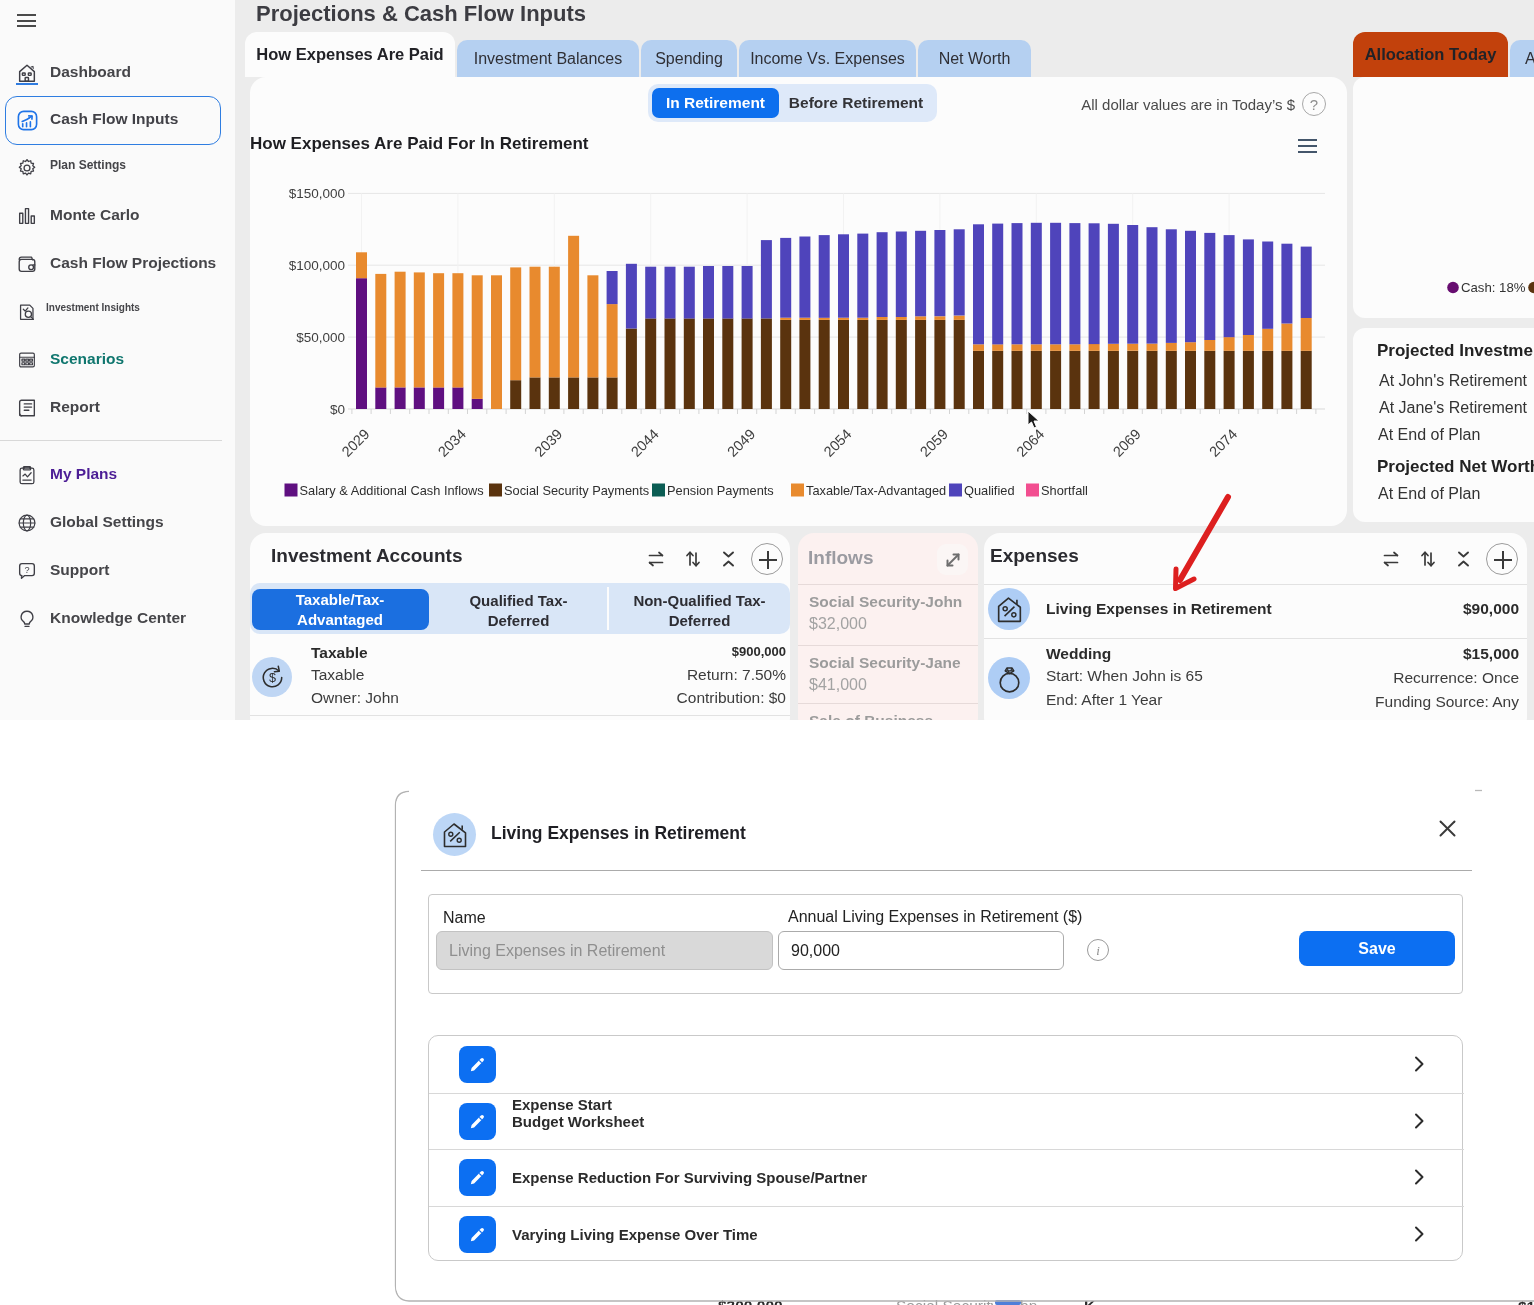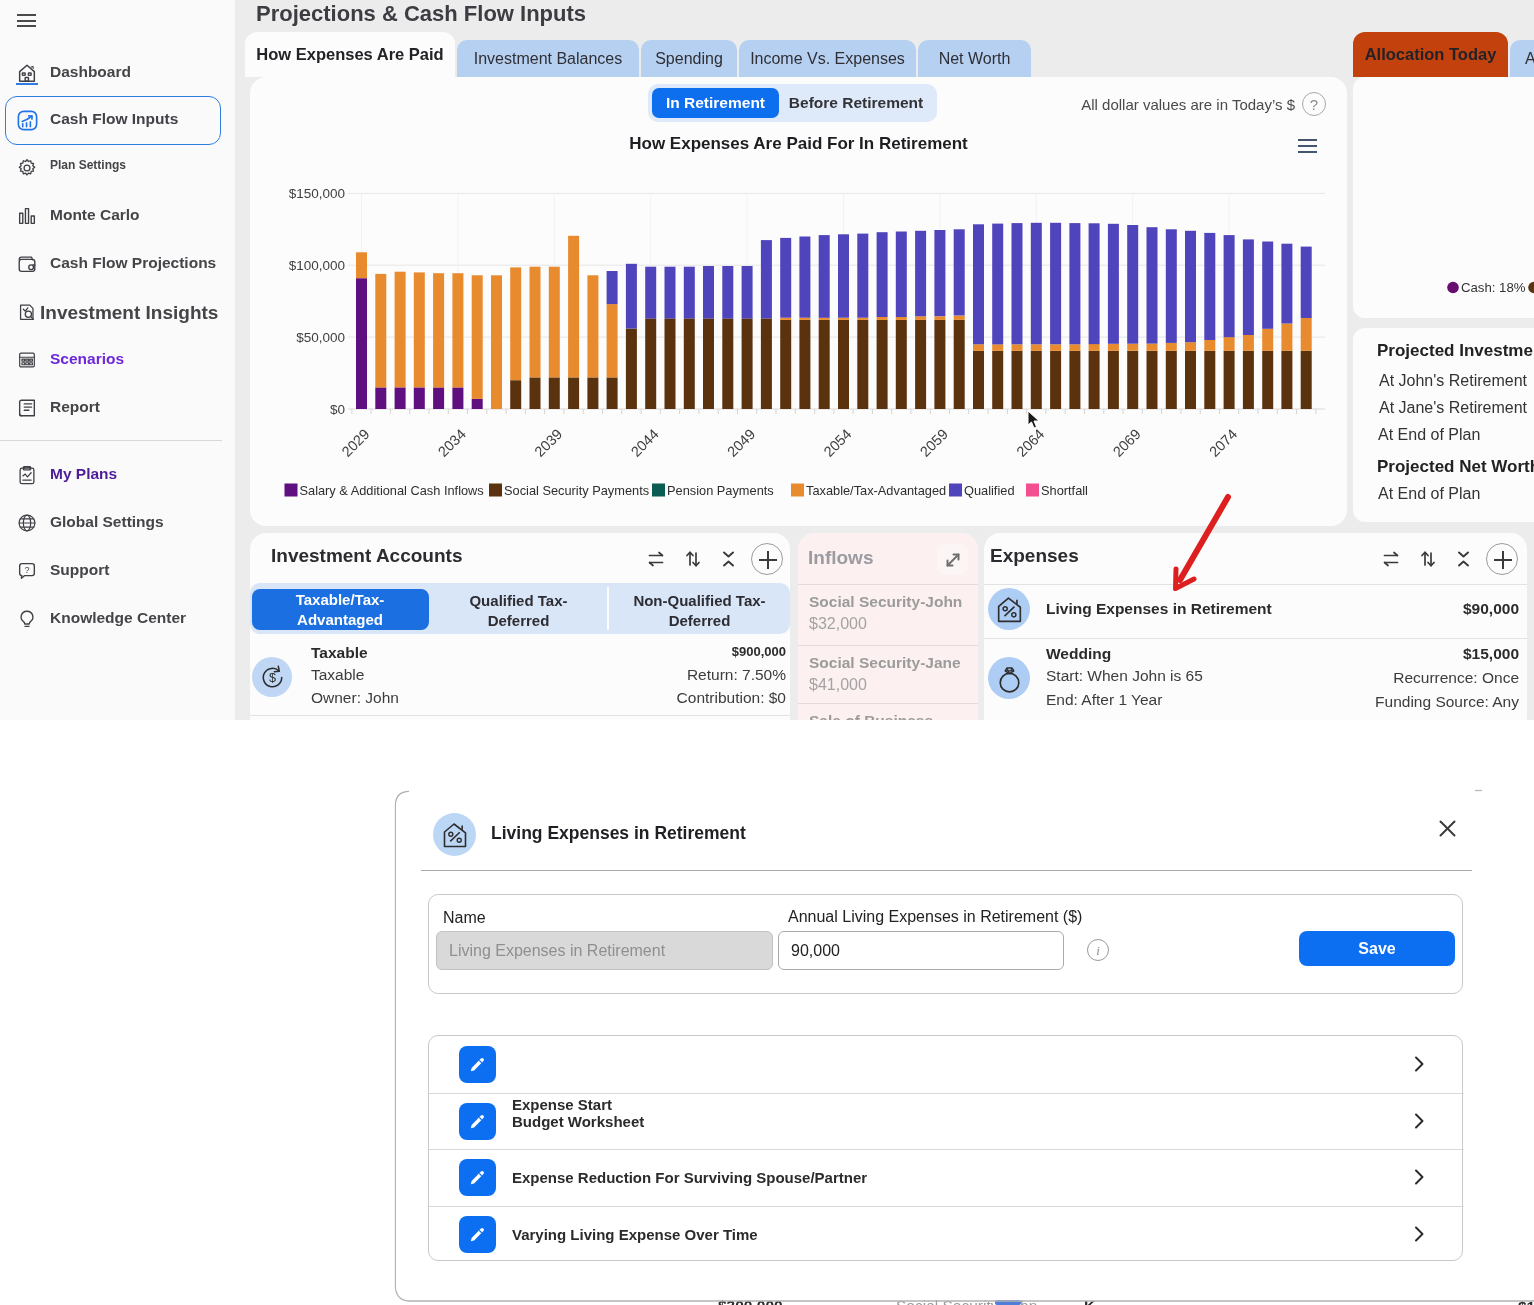--- a/index.html
+++ b/index.html
@@ -48,32 +48,32 @@
           <circle cx="16.5" cy="15.5" r="2.6"></circle>
           <path d="M20.5 13 h-2"></path>
         </svg></div>
 <div style="position:absolute;left:50px;top:254px;font-size:15.5px;font-weight:600;color:#454549;">Cash Flow Projections</div>
       <div style="position:absolute;left:16px;top:301px;width:22px;height:22px;"><svg width="22" height="22" viewBox="0 0 24 24" fill="none" stroke="#3f3f46" stroke-width="1.4" stroke-linecap="round" stroke-linejoin="round">
           <path d="M5 4.5 H15 L18.5 8 V20 H5 Z"></path>
           <path d="M8 9 l2 2 3-3.5"></path>
           <circle cx="13.5" cy="14.5" r="3.4"></circle>
           <line x1="16" y1="17" x2="19" y2="20"></line>
         </svg></div>
-<div style="position:absolute;left:40px;top:302px;font-size:19px;font-weight:600;color:#454549;">Investment Insights</div>
+<div style="position:absolute;left:46px;top:302px;font-size:10px;font-weight:600;color:#454549;">Investment Insights</div>
       <div style="position:absolute;left:16px;top:349px;width:22px;height:22px;"><svg width="22" height="22" viewBox="0 0 24 24" fill="none" stroke="#3f3f46" stroke-width="1.3" stroke-linecap="round" stroke-linejoin="round">
           <rect x="4" y="4.5" width="16" height="15" rx="1.5"></rect>
           <line x1="4" y1="9" x2="20" y2="9"></line>
           <rect x="6.5" y="11" width="3" height="2.2"></rect>
           <rect x="10.7" y="11" width="3" height="2.2"></rect>
           <rect x="14.9" y="11" width="3" height="2.2"></rect>
           <rect x="6.5" y="15" width="3" height="2.2"></rect>
           <rect x="10.7" y="15" width="3" height="2.2"></rect>
           <rect x="14.9" y="15" width="3" height="2.2"></rect>
         </svg></div>
-<div style="position:absolute;left:50px;top:350px;font-size:15.5px;font-weight:600;color:#6d28d9;">Scenarios</div>
+<div style="position:absolute;left:50px;top:350px;font-size:15.5px;font-weight:600;color:#0f766e;">Scenarios</div>
       <div style="position:absolute;left:16px;top:397px;width:22px;height:22px;"><svg width="22" height="22" viewBox="0 0 24 24" fill="none" stroke="#3f3f46" stroke-width="1.5" stroke-linecap="round" stroke-linejoin="round">
           <path d="M6 3.5 H20 V20.5 H6 a2 2 0 0 1-2-2 V5.5 a2 2 0 0 1 2-2 Z"></path>
           <path d="M4 18.5 a2 2 0 0 0 2 2"></path>
           <line x1="9" y1="7.5" x2="17" y2="7.5"></line>
           <line x1="9" y1="11" x2="17" y2="11"></line>
           <line x1="9" y1="14.5" x2="14" y2="14.5"></line>
         </svg></div>
 <div style="position:absolute;left:50px;top:398px;font-size:15.5px;font-weight:600;color:#454549;">Report</div>
       <div style="position:absolute;left:16px;top:464px;width:22px;height:22px;"><svg width="22" height="22" viewBox="0 0 24 24" fill="none" stroke="#3f3f46" stroke-width="1.4" stroke-linecap="round" stroke-linejoin="round">
           <rect x="4.5" y="4.5" width="15" height="17" rx="2"></rect>
@@ -111,21 +111,21 @@
   <div class="abs" style="left:641px;top:40px;width:96px;height:37px;background:#b5d0f1;border-radius:10px 10px 0 0;text-align:center;line-height:37px;font-size:16px;font-weight:500;color:#2f2f35;">Spending</div>
   <div class="abs" style="left:739px;top:40px;width:177px;height:37px;background:#b5d0f1;border-radius:10px 10px 0 0;text-align:center;line-height:37px;font-size:16px;font-weight:500;color:#2f2f35;">Income Vs. Expenses</div>
   <div class="abs" style="left:918px;top:40px;width:113px;height:37px;background:#b5d0f1;border-radius:10px 10px 0 0;text-align:center;line-height:37px;font-size:16px;font-weight:500;color:#2f2f35;">Net Worth</div>
 
   <div class="card" style="left:250px;top:77px;width:1097px;height:449px;">
     <div class="abs" style="left:398px;top:7px;width:289px;height:38px;background:#dee9f9;border-radius:10px;"></div>
     <div class="abs" style="left:402px;top:11px;width:127px;height:30px;background:#0d6fee;border-radius:7px;text-align:center;line-height:30px;font-size:15.5px;font-weight:700;color:#fff;">In Retirement</div>
     <div class="abs" style="left:529px;top:11px;width:154px;height:30px;text-align:center;line-height:30px;font-size:15.5px;font-weight:700;color:#333337;">Before Retirement</div>
     <div class="abs" style="right:52px;top:19px;font-size:15px;color:#4a4a4a;">All dollar values are in Today’s $</div>
     <div class="abs" style="left:1052px;top:15px;width:24px;height:24px;border:1.5px solid #a8a8a8;border-radius:50%;text-align:center;line-height:23px;font-size:15px;color:#8e8e8e;">?</div>
-    <div class="abs" style="left:0;top:57px;width:100%;text-align:center;font-size:17px;font-weight:700;color:#1e1e22;">How Expenses Are Paid For In Retirement</div>
+    <div class="abs" style="left:0;top:57px;width:100%;text-align:left;font-size:17px;font-weight:700;color:#1e1e22;">How Expenses Are Paid For In Retirement</div>
     <div class="abs" style="left:1048px;top:62px;width:19px;height:2.4px;background:#44566b;"></div>
     <div class="abs" style="left:1048px;top:68px;width:19px;height:2.4px;background:#44566b;"></div>
     <div class="abs" style="left:1048px;top:74px;width:19px;height:2.4px;background:#44566b;"></div>
   </div>
   <svg class="abs" style="left:250px;top:180px;" width="1097" height="330" viewBox="0 0 1097 330" font-family="Liberation Sans">
     <line x1="98" y1="229.0" x2="1075" y2="229.0" stroke="#d9d9d9" stroke-width="1"></line>
 <text x="95" y="233.5" text-anchor="end" font-size="13.5" fill="#3f3f3f">$0</text>
 <line x1="98" y1="157.1" x2="1075" y2="157.1" stroke="#e6e6e6" stroke-width="1"></line>
 <text x="95" y="161.6" text-anchor="end" font-size="13.5" fill="#3f3f3f">$50,000</text>
 <line x1="98" y1="85.2" x2="1075" y2="85.2" stroke="#e6e6e6" stroke-width="1"></line>
@@ -513,21 +513,21 @@
         <circle cx="20.2" cy="21.2" r="2.0" stroke="#2d2d2d" stroke-width="1.4"></circle>
       </svg>
     </div>
   <div class="abs" style="left:95px;top:31px;font-size:17.5px;font-weight:700;color:#1f1f24;">Living Expenses in Retirement</div>
   <svg class="abs" style="left:1042px;top:27px;" width="19" height="19" viewBox="0 0 19 19" stroke="#3a3a3a" stroke-width="2" stroke-linecap="round">
       <path d="M2.5 2.5 L16.5 16.5"></path>
       <path d="M16.5 2.5 L2.5 16.5"></path>
     </svg>
   <div class="abs" style="left:25px;top:78px;width:1051px;height:1px;background:#ababab;"></div>
 
-  <div class="abs" style="left:32px;top:102px;width:1035px;height:100px;border:1px solid #c9c9c9;border-radius:10px;background:#fff;">
+  <div class="abs" style="left:32px;top:102px;width:1035px;height:100px;border:1px solid #c9c9c9;border-radius:4px;background:#fff;">
     <div class="abs" style="left:14px;top:14px;font-size:16px;color:#232323;">Name</div>
     <div class="abs" style="left:7px;top:36px;width:337px;height:39px;background:#d9d9d9;border:1px solid #c2c2c2;border-radius:6px;line-height:37px;padding-left:12px;font-size:16px;color:#8f8f8f;">Living Expenses in Retirement</div>
     <div class="abs" style="left:359px;top:13px;font-size:16px;color:#232323;">Annual Living Expenses in Retirement ($)</div>
     <div class="abs" style="left:349px;top:36px;width:286px;height:39px;background:#fff;border:1px solid #ababab;border-radius:6px;line-height:37px;padding-left:12px;font-size:16px;color:#222;">90,000</div>
     <div class="abs" style="left:658px;top:44px;width:22px;height:22px;border:1.5px solid #9a9a9a;border-radius:50%;text-align:center;line-height:21px;font-size:13px;color:#8e8e8e;font-style:italic;font-family:'Liberation Serif',serif;">i</div>
     <div class="abs" style="left:870px;top:36px;width:156px;height:35px;background:#0c6ff2;border-radius:8px;text-align:center;line-height:35px;font-size:16px;font-weight:700;color:#fff;">Save</div>
   </div>
 
   <div class="abs" style="left:32px;top:243px;width:1035px;height:226px;border:1px solid #c9c9c9;border-radius:10px;background:#fff;">
     <div style="position:absolute;left:30px;top:10px;">

